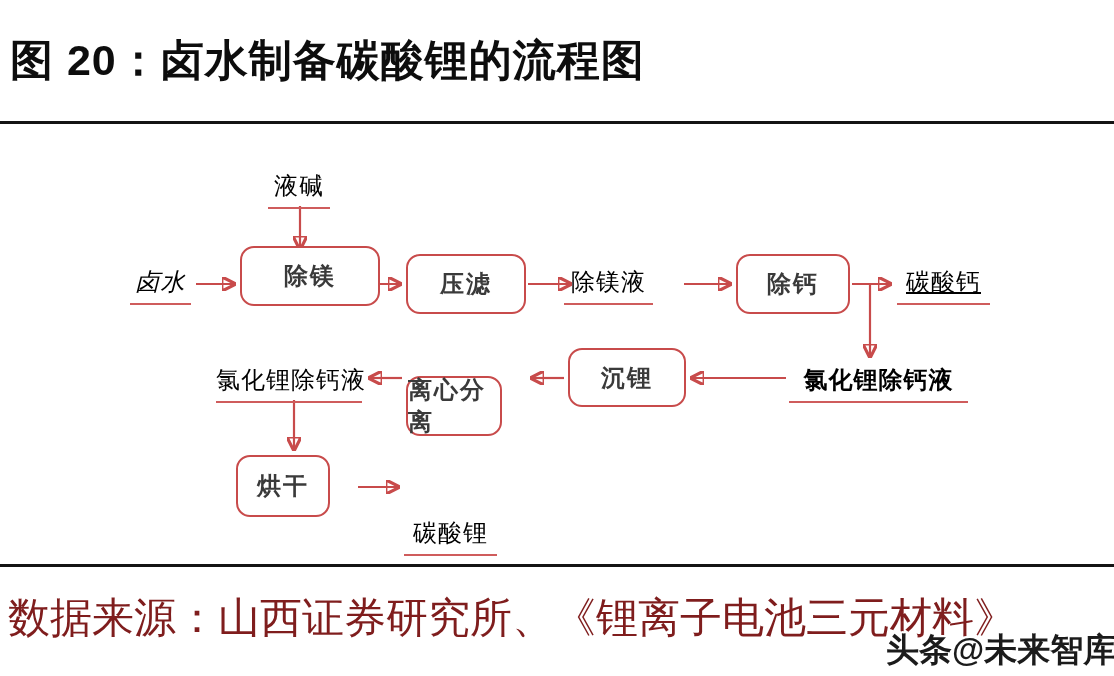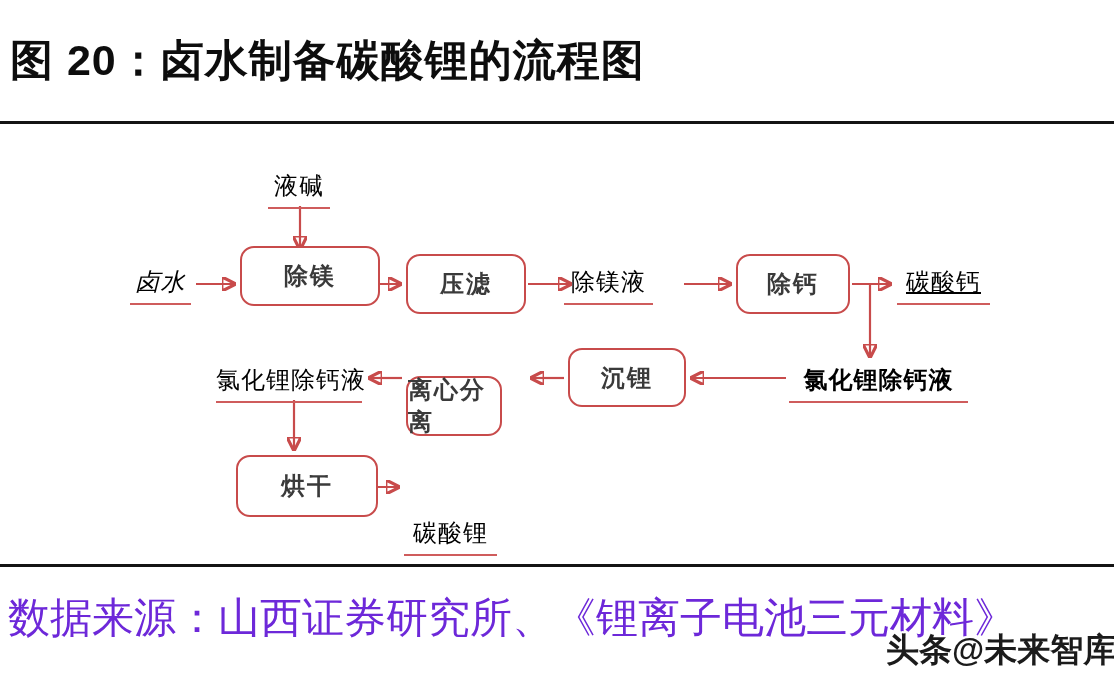--- a/index.html
+++ b/index.html
@@ -10,21 +10,21 @@
   .figure-title{
     position:absolute;left:10px;top:32px;
     font-size:43px;font-weight:700;color:#0d0d0d;letter-spacing:1px;
     white-space:nowrap;
   }
   .rule{position:absolute;left:0;width:1114px;height:3px;background:#141414;}
   .rule-top{top:121px;}
   .rule-bottom{top:564px;}
   .source-line{
     position:absolute;left:8px;top:590px;
-    font-size:42px;font-weight:400;color:#6d28d9;letter-spacing:0px;
+    font-size:42px;font-weight:400;color:#7f1d1d;letter-spacing:0px;
     white-space:nowrap;
   }
   .watermark{
     position:absolute;left:886px;top:628px;
     font-size:33px;font-weight:700;color:#1b1b1b;white-space:nowrap;
     text-shadow:-2px -2px 0 #fff, 2px -2px 0 #fff, -2px 2px 0 #fff,
                  2px 2px 0 #fff, 0 -2px 0 #fff, 0 2px 0 #fff,
                 -2px 0 0 #fff, 2px 0 0 #fff;
     z-index:5;
   }
@@ -39,21 +39,21 @@
     position:absolute;z-index:2;
     font-size:24px;font-weight:400;color:#000000;text-align:center;
     padding-bottom:5px;border-bottom:2.5px solid #cf5c5c;
     letter-spacing:1px;box-sizing:border-box;white-space:nowrap;
   }
   .b-chumei{left:240px;top:246px;width:140px;height:60px;}
   .b-yalv{left:406px;top:254px;width:120px;height:60px;}
   .b-chugai{left:736px;top:254px;width:114px;height:60px;}
   .b-chenli{left:568px;top:348px;width:118px;height:59px;}
   .b-lixin{left:406px;top:348px;width:96px;height:60px;margin-top:28px;}
-  .b-honggan{left:236px;top:455px;width:142px;height:62px;}
+  .b-honggan{left:236px;top:455px;width:94px;height:62px;}
   .l-yejian{left:268px;top:170px;width:62px;}
   .l-lushui{left:130px;top:266px;width:61px;font-style:italic;}
   .l-chumeiye{left:564px;top:266px;width:89px;}
   .l-tansuangai{left:897px;top:266px;width:93px;text-decoration:underline;}
   .l-lvhuali{left:789px;top:364px;width:179px;font-weight:bold;}
   .l-shiliao{left:216px;top:364px;width:146px;}
   .l-tansuanli{left:404px;top:473px;width:93px;margin-top:44px;}
   svg.arrows{position:absolute;left:0;top:0;z-index:1;pointer-events:none;}
   svg.arrows path{stroke:#c84b4b;stroke-width:2.2px;fill:none;}
 </style>

